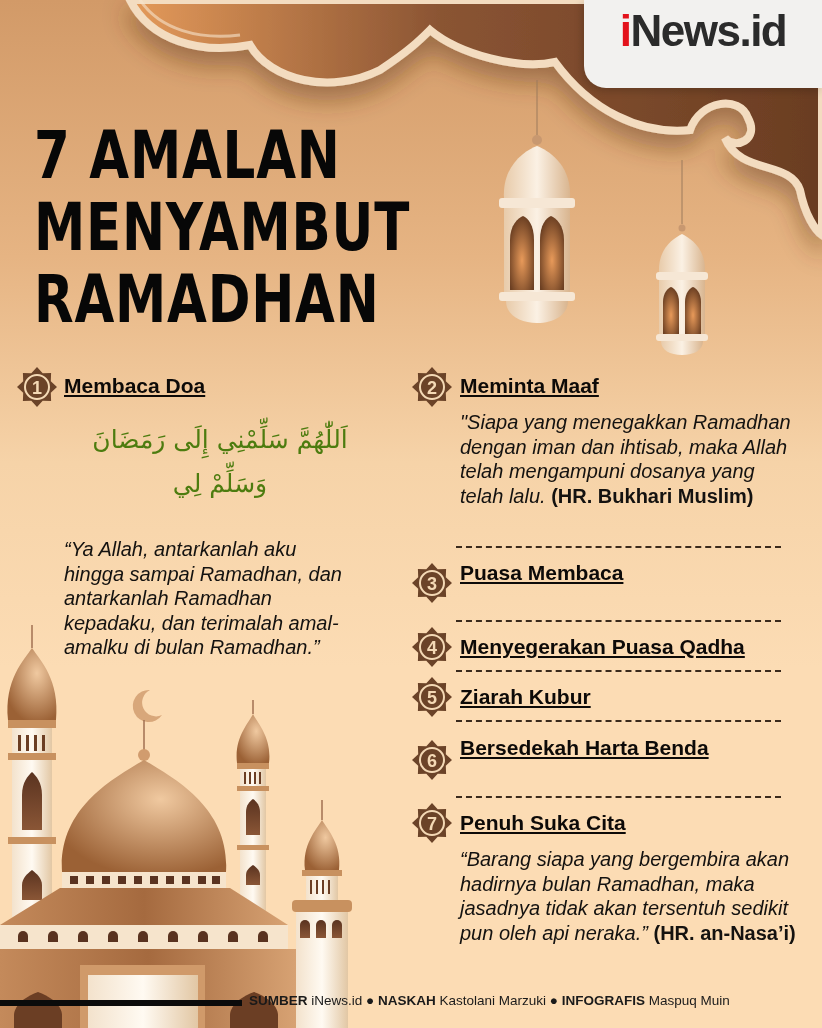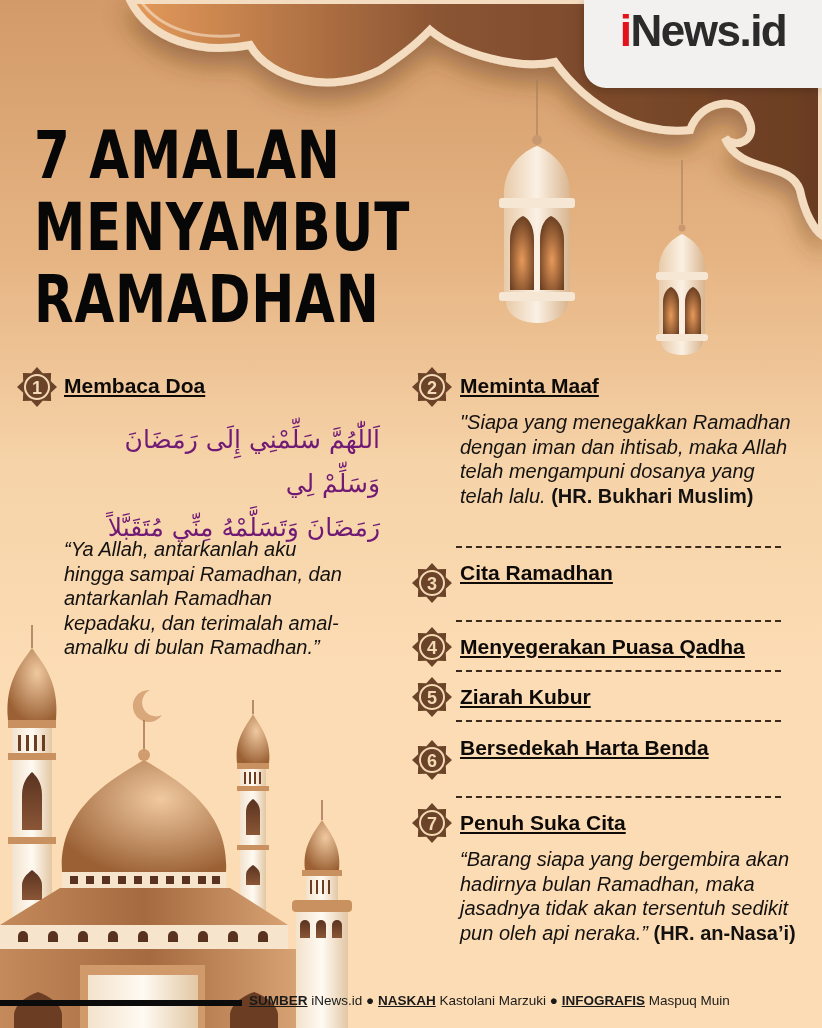--- a/index.html
+++ b/index.html
@@ -33,29 +33,29 @@
   .item-title {
     position: absolute; font-weight: 700; font-size: 21px; line-height: 25px; color: #0d0a08; text-decoration: underline;
   }
   .quote {
     position: absolute; font-style: italic; font-size: 20px; line-height: 24.5px; color: #141210;
   }
   .quote b { font-style: normal; font-weight: 700; }
   .arabic {
     position: absolute; left: 60px; top: 418px; width: 320px;
     font-family: "DejaVu Serif", serif; font-size: 25px; line-height: 44px;
-    direction: rtl; color: #701a75;
+    direction: rtl; text-align: center; color: #4d7c0f;
   }
   .dash { position: absolute; left: 456px; width: 325px; height: 0; border-top: 2px dashed #3a2a1c; }
   .mosque { position: absolute; left: 0; top: 620px; width: 360px; height: 408px; }
   .footer-bar { position: absolute; left: 0; top: 1000px; width: 242px; height: 6px; background: #0b0b0b; }
   .footer {
     position: absolute; left: 249px; top: 993px; font-size: 13.5px; color: #1a1a1a; white-space: nowrap;
   }
-  .footer b { font-weight: 700; text-decoration: underline; }
+  .footer b { font-weight: 700; }
 </style>
 </head>
 <body>
 
 <svg class="cloud-deco" viewBox="0 0 822 360">
   <defs>
     <linearGradient id="cg" x1="0" y1="0" x2="1" y2="0">
       <stop offset="0" stop-color="#e49a5a"></stop>
       <stop offset="0.45" stop-color="#8a5433"></stop>
       <stop offset="1" stop-color="#6a3d22"></stop>
@@ -123,42 +123,41 @@
 
 <div class="badge" style="left:17px;top:367px">
   <svg viewBox="0 0 40 40">
       <use href="#star8"></use>
       <text x="20" y="26.5" text-anchor="middle" font-family="Liberation Sans, sans-serif" font-weight="700" font-size="18" fill="#f4d9b5">1</text>
     </svg>
 </div>
 <div class="item-title" style="left:64px;top:373px">Membaca Doa</div>
 <div class="arabic">
   <div>اَللّٰهُمَّ سَلِّمْنِي إِلَى رَمَضَانَ وَسَلِّمْ لِي</div>
-  <div>رَمَضَانَ وَتَسَلَّمْهُ مِنِّي مُتَقَبَّلاً</div>
 </div>
 <div class="quote" style="left:64px;top:537px;width:290px">“Ya Allah, antarkanlah aku hingga sampai Ramadhan, dan antarkanlah Ramadhan kepadaku, dan terimalah amal-amalku di bulan Ramadhan.”</div>
 
 <div class="badge" style="left:412px;top:367px">
   <svg viewBox="0 0 40 40">
       <use href="#star8"></use>
       <text x="20" y="26.5" text-anchor="middle" font-family="Liberation Sans, sans-serif" font-weight="700" font-size="18" fill="#f4d9b5">2</text>
     </svg>
 </div>
 <div class="item-title" style="left:460px;top:373px">Meminta Maaf</div>
 <div class="quote" style="left:460px;top:410px;width:335px"><span>"Siapa yang menegakkan Ramadhan dengan iman dan ihtisab, maka Allah telah mengampuni dosanya yang telah lalu.</span> <b>(HR. Bukhari  Muslim)</b></div>
 <div class="dash" style="top:546px"></div>
 
 <div class="badge" style="left:412px;top:563px">
   <svg viewBox="0 0 40 40">
       <use href="#star8"></use>
       <text x="20" y="26.5" text-anchor="middle" font-family="Liberation Sans, sans-serif" font-weight="700" font-size="18" fill="#f4d9b5">3</text>
     </svg>
 </div>
 <div class="item-title" style="left:460px;top:560px">
-  <div>Cita Ramadhan</div>
+  <div>Puasa Membaca</div>
 </div>
 <div class="dash" style="top:620px"></div>
 
 <div class="badge" style="left:412px;top:627px">
   <svg viewBox="0 0 40 40">
       <use href="#star8"></use>
       <text x="20" y="26.5" text-anchor="middle" font-family="Liberation Sans, sans-serif" font-weight="700" font-size="18" fill="#f4d9b5">4</text>
     </svg>
 </div>
 <div class="item-title" style="left:460px;top:634px">Menyegerakan Puasa Qadha</div>

